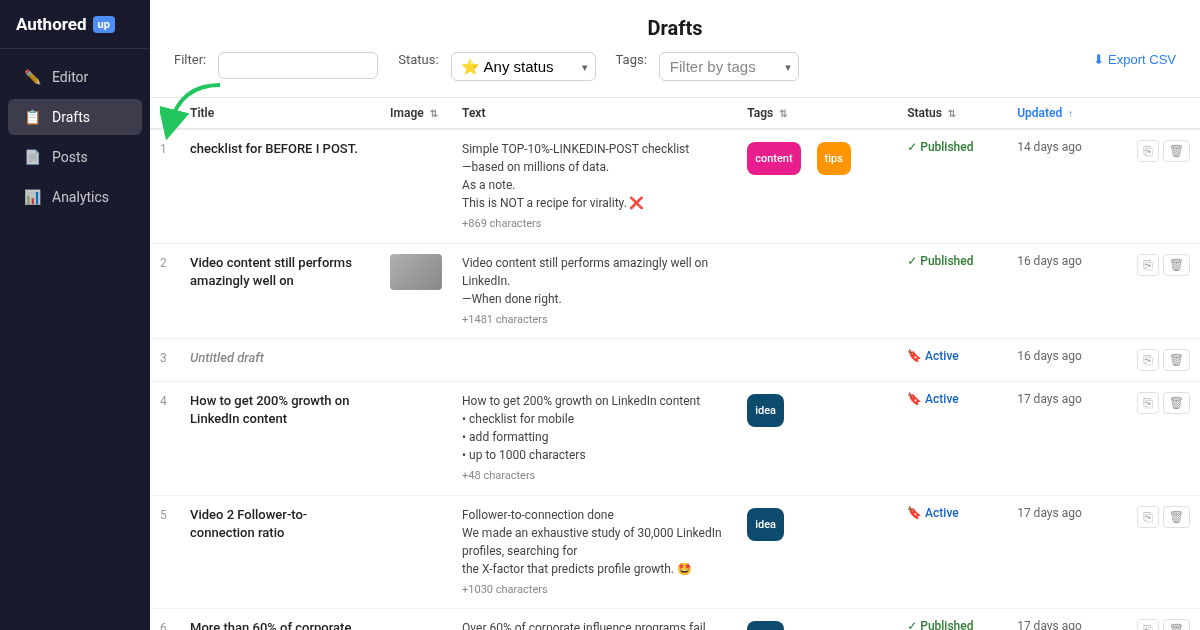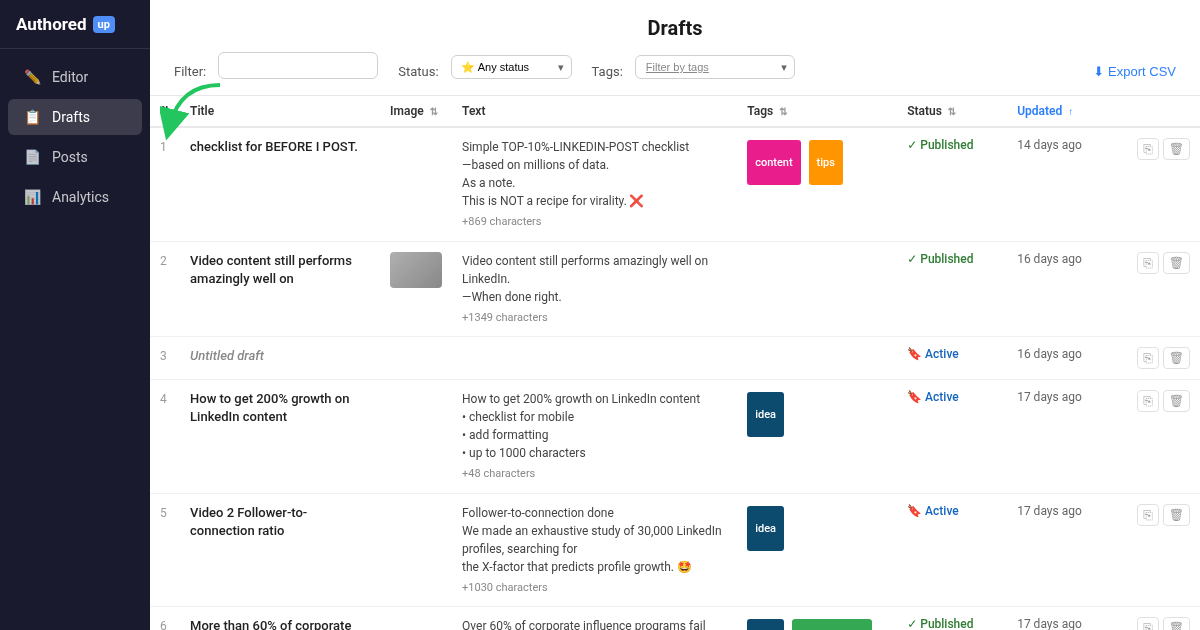--- a/index.html
+++ b/index.html
@@ -74,21 +74,21 @@
       font-size: 20px;
       font-weight: 700;
       text-align: center;
       color: #1a1a1a;
       margin-bottom: 12px;
     }
 
     
     .toolbar {
       display: flex;
-      align-items: flex-end;
+      align-items: flex-start;
       gap: 12px;
       padding: 0 0 8px;
     }
     .filter-label { font-size: 13px; color: #555; }
     .filter-input {
       border: 1px solid #d0d0d0;
       border-radius: 6px;
       padding: 5px 10px;
       font-size: 13px;
       width: 160px;
@@ -169,25 +169,25 @@
     }
     .img-placeholder { background: linear-gradient(135deg, #c8c8c8, #a0a0a0); }
     .td-text { font-size: 12px; color: #444; line-height: 1.5; }
     .text-content { max-width: 380px; }
     .text-line { display: block; }
     .text-more { color: #888; font-size: 11px; text-align: left; margin-top: 4px; }
 
     
     .tag {
       display: inline-block;
-      padding: 16px 8px;
-      border-radius: 3px;
+      padding: 10px 8px;
+      border-radius: 8px;
       font-size: 11px;
       font-weight: 500;
-      margin: 2px 8px 2px 0;
+      margin: 2px 16px 2px 0;
     }
     .tag-content { background: #e91e8c; color: #fff; }
     .tag-tips { background: #ff9500; color: #fff; }
     .tag-idea { background: #0c4a6e; color: #fff; }
     .tag-future-trends { background: #34a853; color: #fff; }
 
     
     .status-published { color: #2e7d32; font-weight: 500; font-size: 12px; display: flex; align-items: center; gap: 3px; }
     .status-active { color: #1565c0; font-weight: 500; font-size: 12px; display: flex; align-items: center; gap: 3px; }
 
@@ -208,21 +208,21 @@
     }
 
     .relative-wrapper {
       position: relative;
     }
 
     select {
       border: 1px solid #d0d0d0;
       border-radius: 6px;
       padding: 5px 40px 5px 10px;
-      font-size: 11px;
+      font-size: 15px;
       background: #fff;
       cursor: pointer;
       appearance: none;
       outline: none;
     }
 
     .select-wrapper {
       position: relative;
       display: inline-block;
     }
@@ -282,21 +282,21 @@
       <span class="filter-label">Filter:</span>
       <input class="filter-input" type="text" style="">
       <span class="status-label">Status:</span>
       <div class="select-wrapper">
         <select>
           <option>⭐ Any status</option>
         </select>
       </div>
       <span class="tags-label">Tags:</span>
       <div class="select-wrapper">
-        <select style="width:160px;color:#888;text-decoration:underline;">
+        <select style="width:140px;color:#888;">
           <option>Filter by tags</option>
         </select>
       </div>
       <button class="export-btn">
         <span>⬇</span>
         <span>Export CSV</span>
       </button>
     </div>
   </div>
 
@@ -356,21 +356,21 @@
           <tr>
             <td class="td-num">2</td>
             <td class="td-title" style="cursor: pointer;">Video content still performs amazingly well on</td>
             <td class="td-image">
               <div class="img-placeholder" style="background: linear-gradient(135deg, rgb(176, 176, 176), rgb(136, 136, 136)); width: 52px; height: 36px; border-radius: 4px;"></div>
             </td>
             <td class="td-text">
               <div class="text-content">
                 <span class="text-line">Video content still performs amazingly well on LinkedIn.</span>
                 <span class="text-line">—When done right.</span>
-                <div class="text-more">+1349 characters</div>
+                <div class="text-more">+1481 characters</div>
               </div>
             </td>
             <td></td>
             <td>
               <div class="status-published"><span style="color:#2e7d32;">✓</span> Published</div>
             </td>
             <td class="td-updated">16 days ago</td>
             <td>
               <div class="action-btns">
                 <button class="action-btn">⎘</button>

